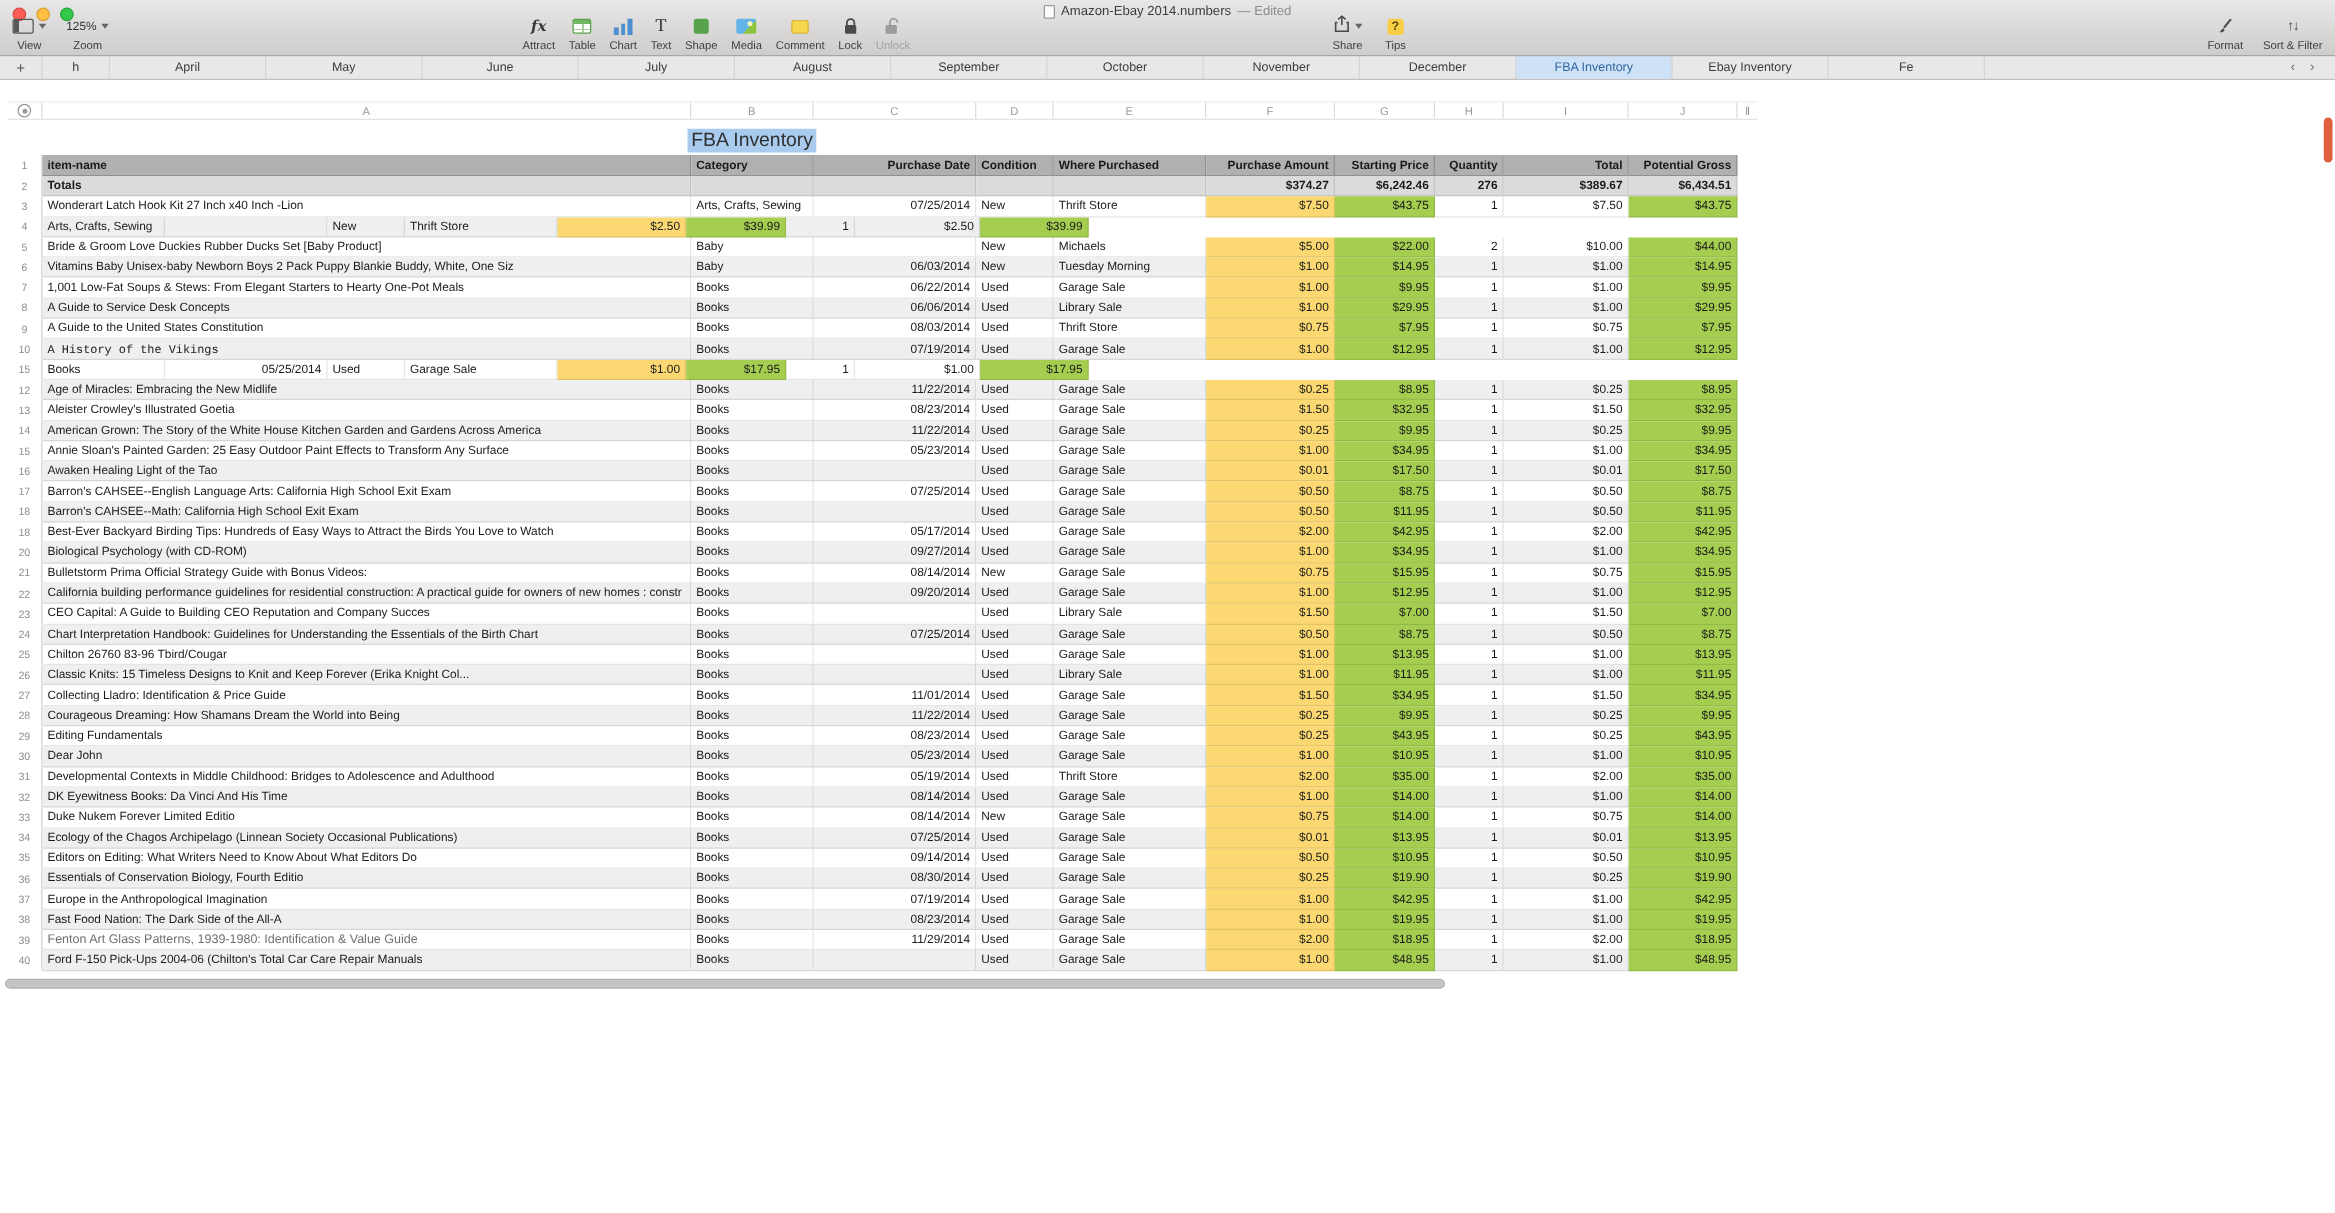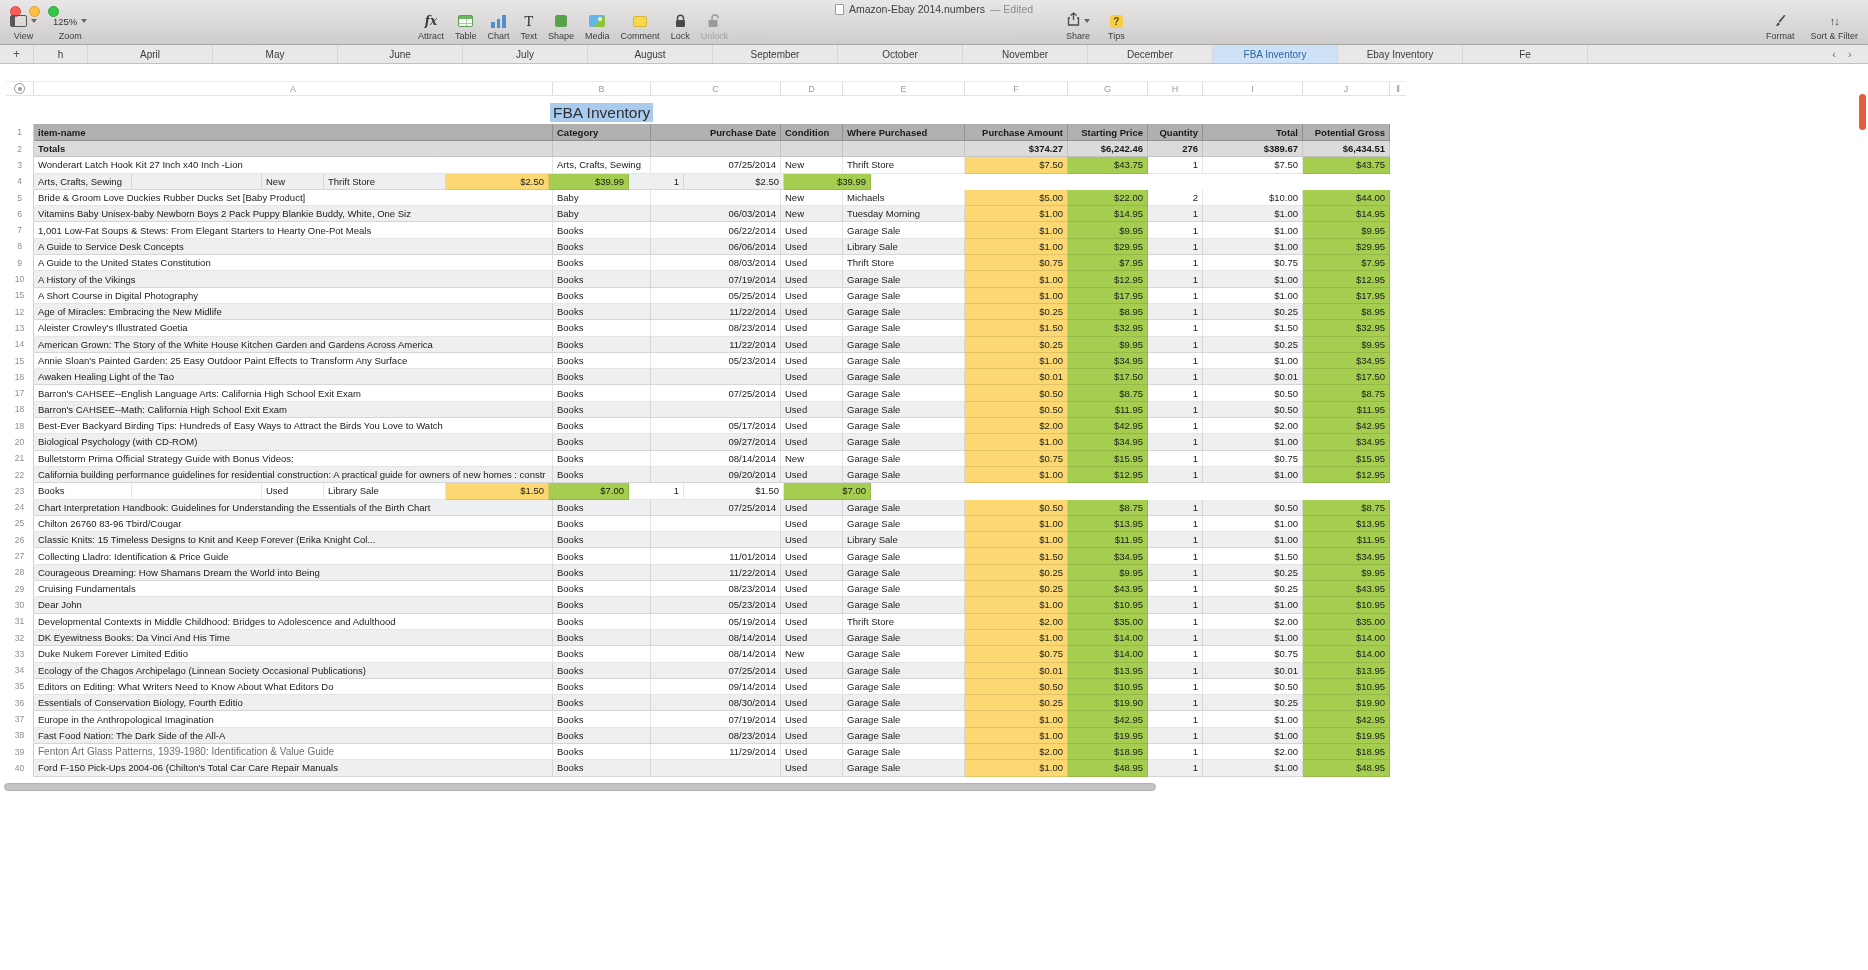--- a/index.html
+++ b/index.html
@@ -413,34 +413,33 @@
           <div class="t-cell a-l" style="width: 62px;">Used</div>
           <div class="t-cell a-l" style="width: 122px;">Thrift Store</div>
           <div class="t-cell a-r c-yellow" style="width: 103px;">$0.75</div>
           <div class="t-cell a-r c-green" style="width: 80px;">$7.95</div>
           <div class="t-cell a-r" style="width: 55px;">1</div>
           <div class="t-cell a-r" style="width: 100px;">$0.75</div>
           <div class="t-cell a-r c-green" style="width: 87px;">$7.95</div>
         </div>
         <div class="t-row data alt">
           <div class="t-cell gutter" style="width: 28px;">10</div>
-          <div class="t-cell a-l" style="width: 519px;">A History of the Vikings</div>
+          <div class="t-cell a-l" style="width: 519px; font-family: Liberation Mono, monospace;">A History of the Vikings</div>
           <div class="t-cell a-l" style="width: 98px;">Books</div>
           <div class="t-cell a-r" style="width: 130px;">07/19/2014</div>
           <div class="t-cell a-l" style="width: 62px;">Used</div>
           <div class="t-cell a-l" style="width: 122px;">Garage Sale</div>
           <div class="t-cell a-r c-yellow" style="width: 103px;">$1.00</div>
           <div class="t-cell a-r c-green" style="width: 80px;">$12.95</div>
           <div class="t-cell a-r" style="width: 55px;">1</div>
           <div class="t-cell a-r" style="width: 100px;">$1.00</div>
           <div class="t-cell a-r c-green" style="width: 87px;">$12.95</div>
         </div>
         <div class="t-row data">
           <div class="t-cell gutter" style="width: 28px;">15</div>
-          <div class="t-cell a-l" style="width: 519px;">A Short Course in Digital Photography</div>
           <div class="t-cell a-l" style="width: 98px;">Books</div>
           <div class="t-cell a-r" style="width: 130px;">05/25/2014</div>
           <div class="t-cell a-l" style="width: 62px;">Used</div>
           <div class="t-cell a-l" style="width: 122px;">Garage Sale</div>
           <div class="t-cell a-r c-yellow" style="width: 103px;">$1.00</div>
           <div class="t-cell a-r c-green" style="width: 80px;">$17.95</div>
           <div class="t-cell a-r" style="width: 55px;">1</div>
           <div class="t-cell a-r" style="width: 100px;">$1.00</div>
           <div class="t-cell a-r c-green" style="width: 87px;">$17.95</div>
         </div>
@@ -582,20 +581,21 @@
           <div class="t-cell a-l" style="width: 62px;">Used</div>
           <div class="t-cell a-l" style="width: 122px;">Garage Sale</div>
           <div class="t-cell a-r c-yellow" style="width: 103px;">$1.00</div>
           <div class="t-cell a-r c-green" style="width: 80px;">$12.95</div>
           <div class="t-cell a-r" style="width: 55px;">1</div>
           <div class="t-cell a-r" style="width: 100px;">$1.00</div>
           <div class="t-cell a-r c-green" style="width: 87px;">$12.95</div>
         </div>
         <div class="t-row data">
           <div class="t-cell gutter" style="width: 28px;">23</div>
+          <div class="t-cell a-l" style="width: 519px;">CEO Capital: A Guide to Building CEO Reputation and Company Succes</div>
           <div class="t-cell a-l" style="width: 98px;">Books</div>
           <div class="t-cell a-r" style="width: 130px;"></div>
           <div class="t-cell a-l" style="width: 62px;">Used</div>
           <div class="t-cell a-l" style="width: 122px;">Library Sale</div>
           <div class="t-cell a-r c-yellow" style="width: 103px;">$1.50</div>
           <div class="t-cell a-r c-green" style="width: 80px;">$7.00</div>
           <div class="t-cell a-r" style="width: 55px;">1</div>
           <div class="t-cell a-r" style="width: 100px;">$1.50</div>
           <div class="t-cell a-r c-green" style="width: 87px;">$7.00</div>
         </div>
@@ -659,21 +659,21 @@
           <div class="t-cell a-l" style="width: 62px;">Used</div>
           <div class="t-cell a-l" style="width: 122px;">Garage Sale</div>
           <div class="t-cell a-r c-yellow" style="width: 103px;">$0.25</div>
           <div class="t-cell a-r c-green" style="width: 80px;">$9.95</div>
           <div class="t-cell a-r" style="width: 55px;">1</div>
           <div class="t-cell a-r" style="width: 100px;">$0.25</div>
           <div class="t-cell a-r c-green" style="width: 87px;">$9.95</div>
         </div>
         <div class="t-row data">
           <div class="t-cell gutter" style="width: 28px;">29</div>
-          <div class="t-cell a-l" style="width: 519px;">Cruising Fundamentals</div>
+          <div class="t-cell a-l" style="width: 519px;">Editing Fundamentals</div>
           <div class="t-cell a-l" style="width: 98px;">Books</div>
           <div class="t-cell a-r" style="width: 130px;">08/23/2014</div>
           <div class="t-cell a-l" style="width: 62px;">Used</div>
           <div class="t-cell a-l" style="width: 122px;">Garage Sale</div>
           <div class="t-cell a-r c-yellow" style="width: 103px;">$0.25</div>
           <div class="t-cell a-r c-green" style="width: 80px;">$43.95</div>
           <div class="t-cell a-r" style="width: 55px;">1</div>
           <div class="t-cell a-r" style="width: 100px;">$0.25</div>
           <div class="t-cell a-r c-green" style="width: 87px;">$43.95</div>
         </div>

